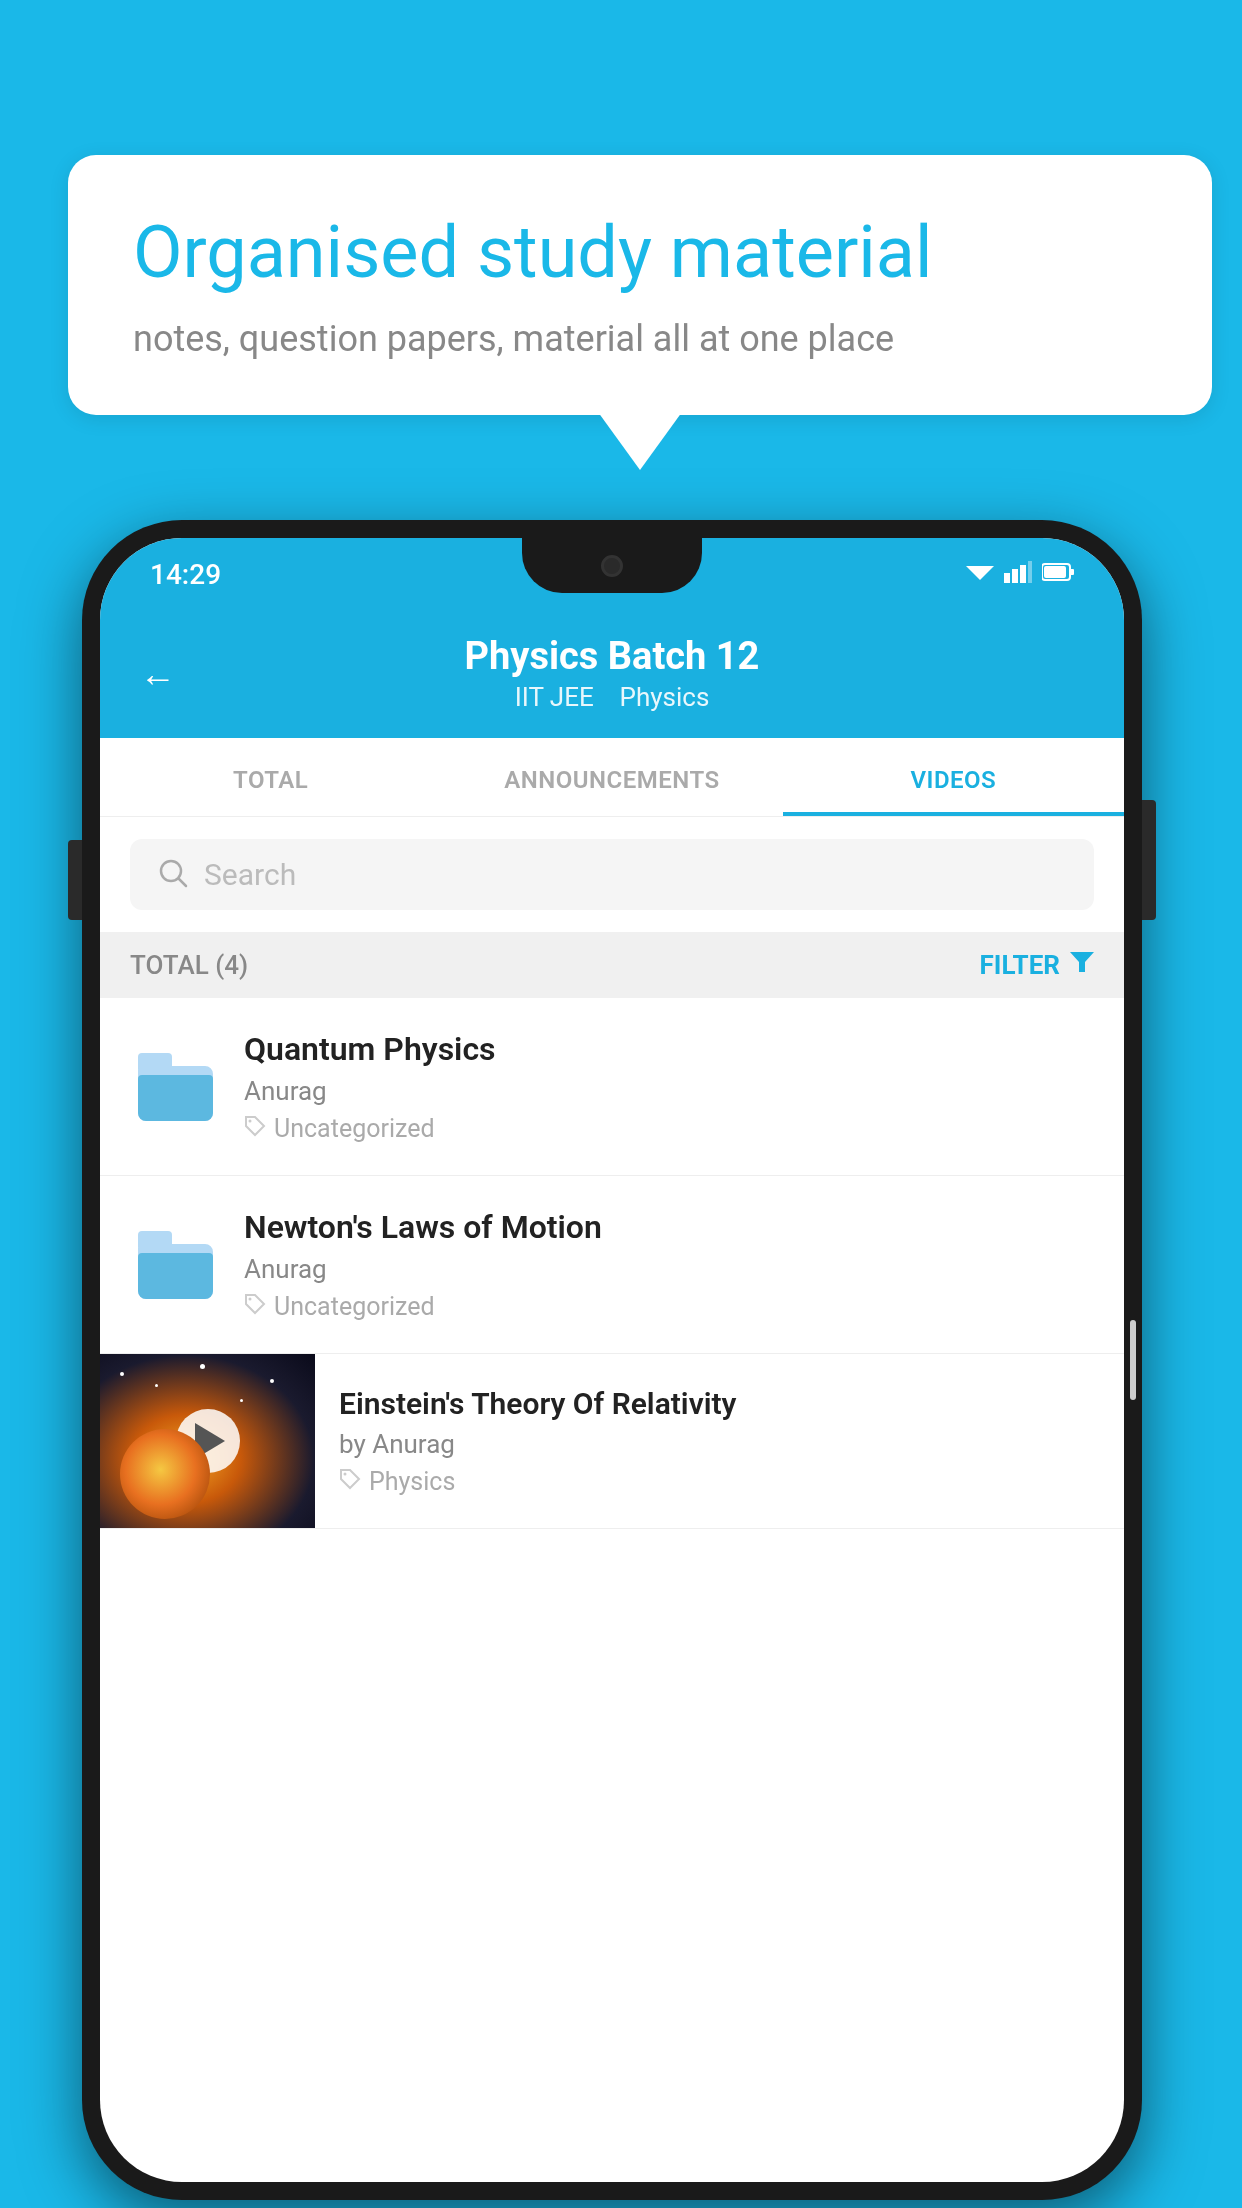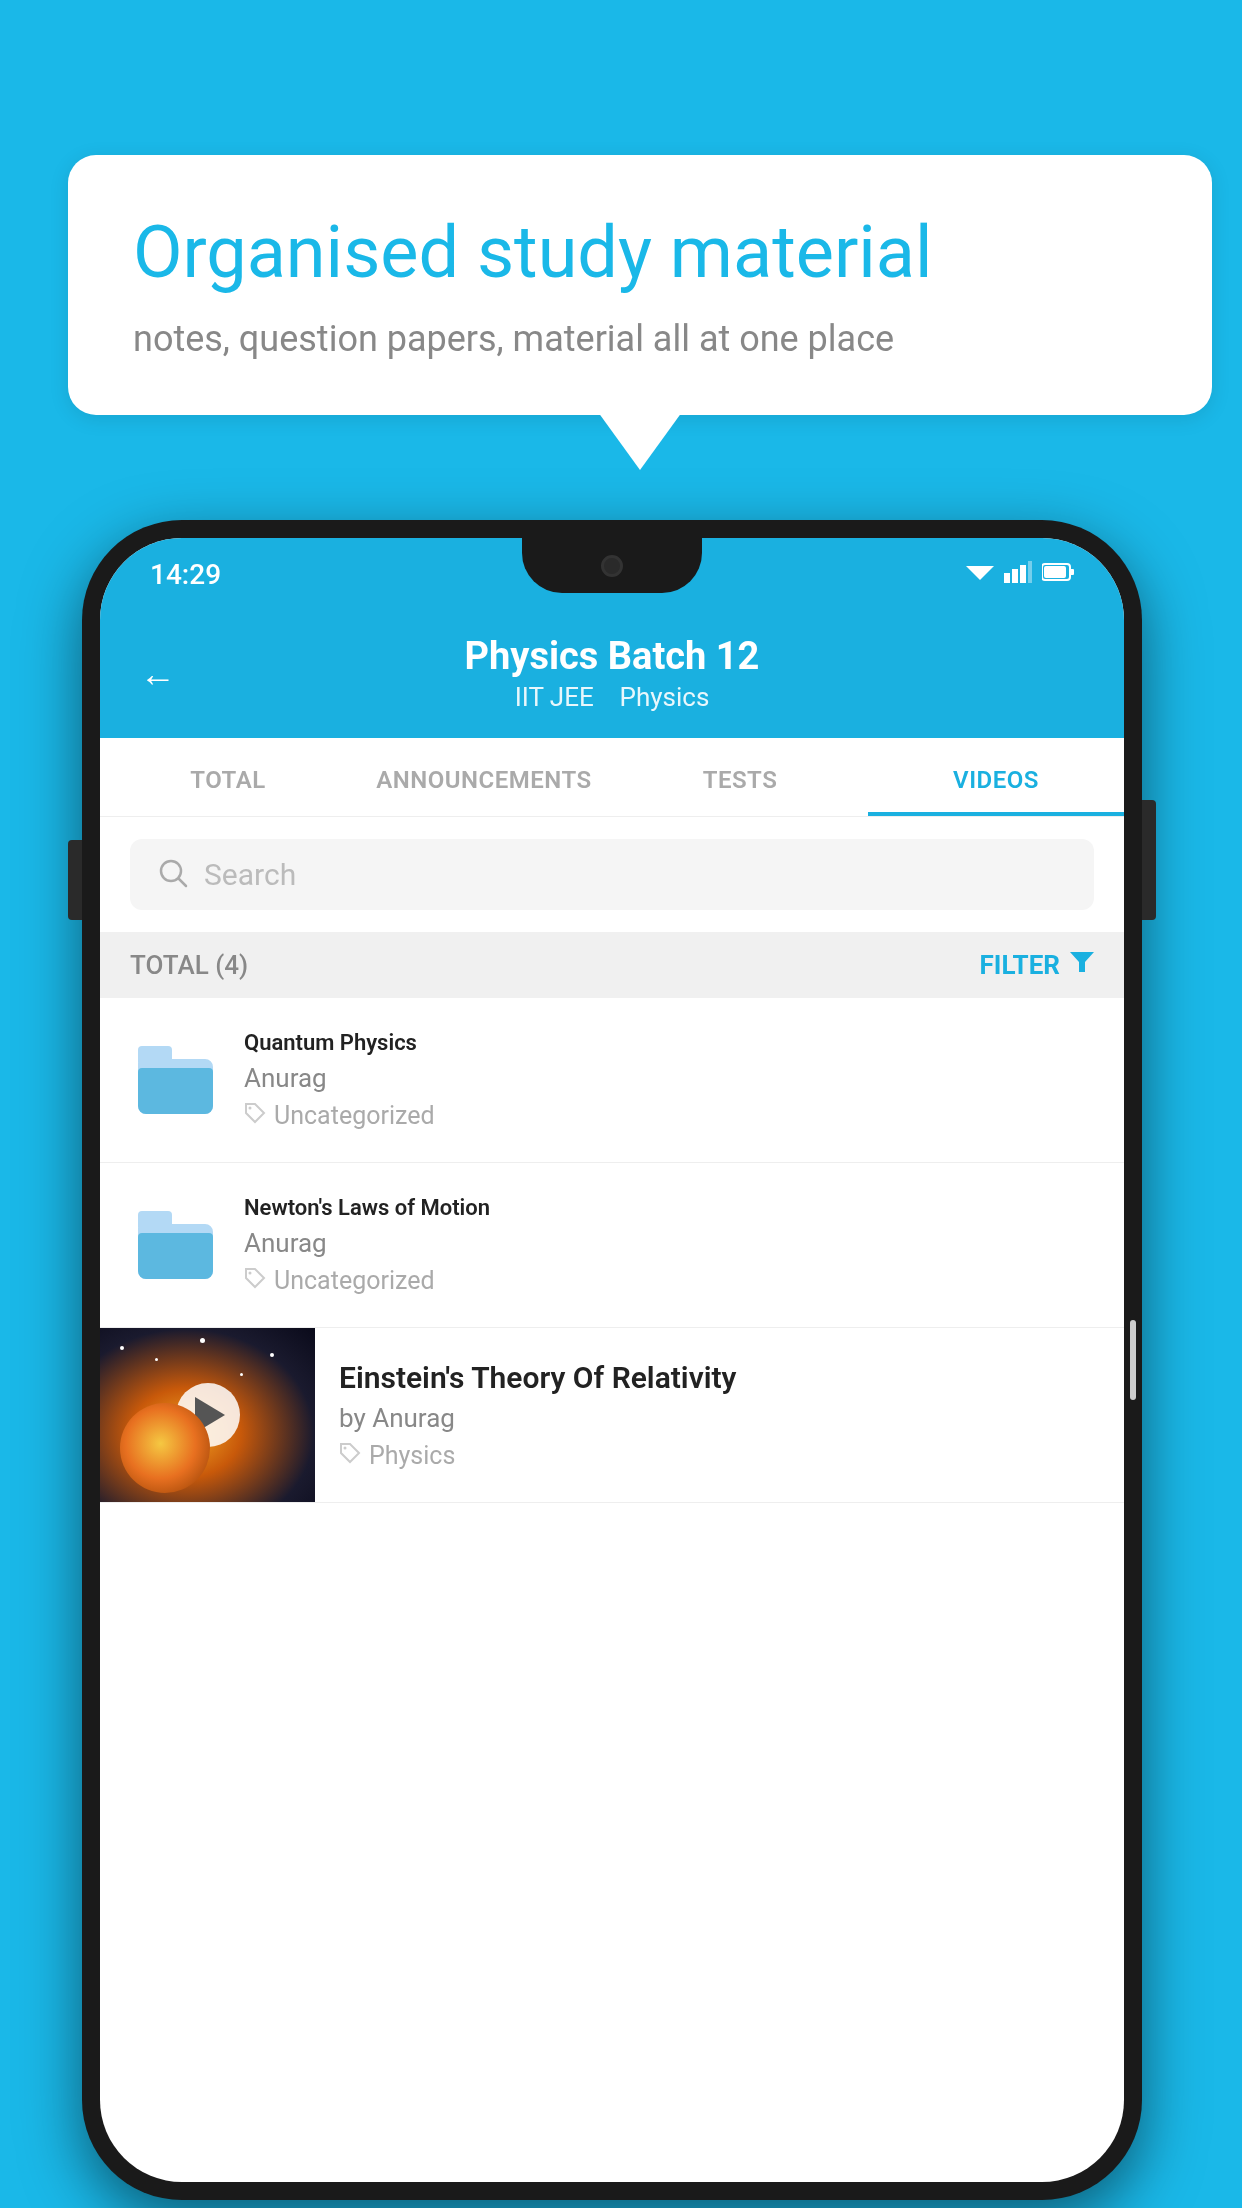--- a/index.html
+++ b/index.html
@@ -312,21 +312,21 @@
       height: 46px;
       background: #5cb8e0;
       border-radius: 4px 4px 8px 8px;
     }
 
     .video-info {
       flex: 1;
     }
 
     .video-title {
-      font-size: 22px;
+      font-size: 32px;
       font-weight: 600;
       color: #222;
       margin-bottom: 8px;
     }
 
     .video-author {
       font-size: 26px;
       color: #888;
       margin-bottom: 8px;
     }
@@ -478,23 +478,20 @@
           </div>
         </div>
 
         <div class="tabs-container">
           <div class="tab-item">
             <span>TOTAL</span>
           </div>
           <div class="tab-item">
             <span>ANNOUNCEMENTS</span>
           </div>
-          <div class="tab-item">
-            <span>TESTS</span>
-          </div>
           <div class="tab-item active">
             <span>VIDEOS</span>
           </div>
         </div>
 
         <div class="search-container">
           <div class="search-bar">
             <span>
               <svg width="30" height="30" viewBox="0 0 30 30" fill="none">
                 <circle cx="13" cy="13" r="10" stroke="#aaa" stroke-width="2.5"></circle>

